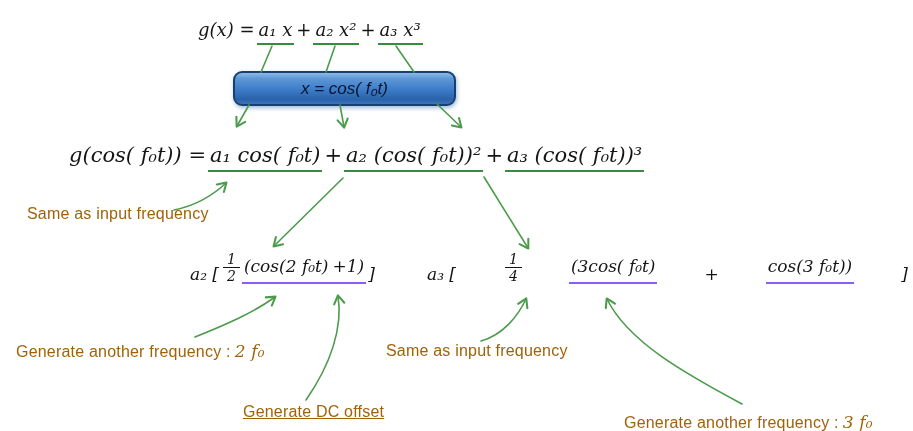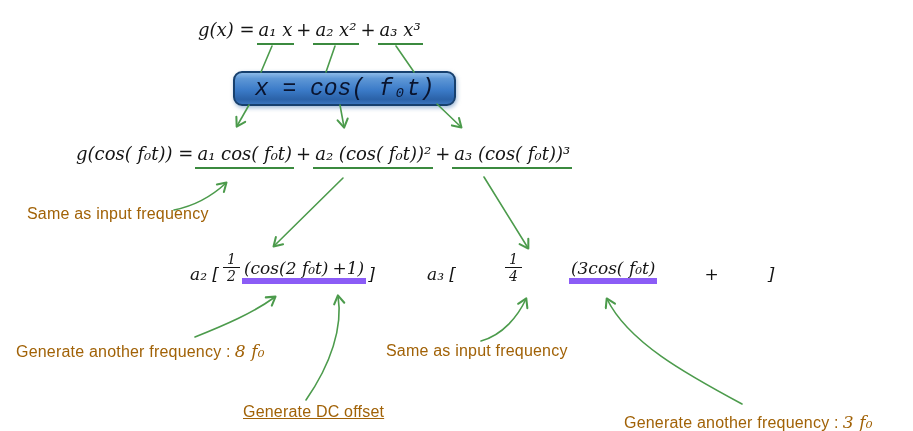--- a/index.html
+++ b/index.html
@@ -17,38 +17,38 @@
     position:absolute;
     font-family:"DejaVu Serif","Liberation Serif",serif;
     font-style:italic;
     white-space:nowrap;
     color:#141414;
   }
   .eq .seg{display:inline-block;padding:0 2px;}
   .eq .ul{border-bottom:2px solid #3b8a3f;padding-bottom:3px;}
   .eq-row{display:flex;align-items:flex-end;}
   .eq-row .seg{padding:0 2px;}
-  .eq-row .ul{border-bottom:6px solid #8b5cf6;padding-bottom:0;}
+  .eq-row .ul{border-bottom:2px solid #8b5cf6;padding-bottom:6px;}
   .frac{
     display:inline-flex;flex-direction:column;align-items:center;
     font-size:14px;line-height:1.15;margin:0 2px;
   }
   .frac .den{border-top:1.5px solid #141414;}
   .frac .num,.frac .den{padding:0 4px;}
   
   #pill{
     position:absolute;left:233px;top:59px;width:219px;height:31px;
     border:2px solid #17406e;border-radius:9px;
     background:linear-gradient(to bottom,#8cbae8 0%,#5e97d6 18%,#3b7bc8 55%,#2b62a8 85%,#3a74bd 100%);
     box-shadow:1px 2px 4px rgba(110,150,195,.65);
     display:flex;align-items:center;justify-content:center;
   }
   #pill .eq-text{
-    font-family:Liberation Mono, monospace;
-    font-style:italic;font-size:23px;color:#0a142e;text-align:center;
+    font-family:Liberation Sans, sans-serif;
+    font-style:italic;font-size:17px;color:#0a142e;text-align:center;
   }
   
   .note{
     position:absolute;font-size:16px;color:#a16207;
     white-space:nowrap;letter-spacing:.2px;
   }
   .note .math{
     font-family:"DejaVu Serif","Liberation Serif",serif;
     font-style:italic;font-size:17px;margin-left:4px;
   }
@@ -61,21 +61,21 @@
 <div id="canvas">
 
   <div class="eq" style="left:196px;top:7px;font-size:18px;">
     <span class="seg">g(x) = </span><span class="seg ul">a₁ x</span><span class="seg">+</span><span class="seg ul">a₂ x²</span><span class="seg">+</span><span class="seg ul">a₃ x³</span>
   </div>
 
   <div id="pill">
     <span class="eq-text">x = cos( f₀t)</span>
   </div>
 
-  <div class="eq" style="left:74px;top:131px;font-size:18px;">
+  <div class="eq" style="left:67px;top:131px;font-size:21px;">
     <span class="seg">g(cos( f₀t)) = </span><span class="seg ul">a₁ cos( f₀t)</span><span class="seg">+</span><span class="seg ul">a₂ (cos( f₀t))²</span><span class="seg">+</span><span class="seg ul">a₃ (cos( f₀t))³</span>
   </div>
 
   <div class="eq eq-row" style="left:188px;top:239px;font-size:17px;">
     <span class="seg">a₂ [</span>
     <span class="frac">
       <span class="num">1</span>
       <span class="den">2</span>
     </span>
     <span class="seg ul">(cos(2 f₀t)</span>
@@ -84,27 +84,28 @@
   </div>
 
   <div class="eq eq-row" style="left:425px;top:239px;font-size:17px;gap:45px;">
     <span class="seg">a₃ [</span>
     <span class="frac">
       <span class="num">1</span>
       <span class="den">4</span>
     </span>
     <span class="seg ul">(3cos( f₀t)</span>
     <span class="seg">+</span>
+    <span class="seg ul">cos(3 f₀t))</span>
     <span class="seg">]</span>
   </div>
 
   <div class="note" style="left:27px;top:193px;">Same as input frequency</div>
 
   <div class="note" style="left:16px;top:329px;">
-    <span>Generate another frequency :</span><span class="math">8 f₀</span>
+    <span>Generate another frequency :</span><span class="math">2 f₀</span>
   </div>
 
   <div class="note" style="left:386px;top:330px;">Same as input frequency</div>
 
   <div class="note" style="left:243px;top:391px;text-decoration:underline;">Generate DC offset</div>
 
   <div class="note" style="left:624px;top:400px;">
     <span>Generate another frequency :</span><span class="math">3 f₀</span>
   </div>
 

